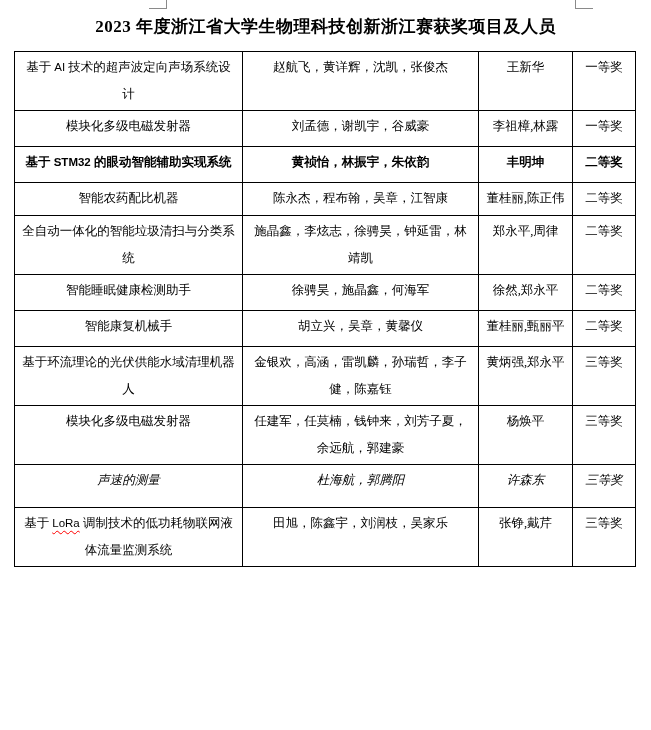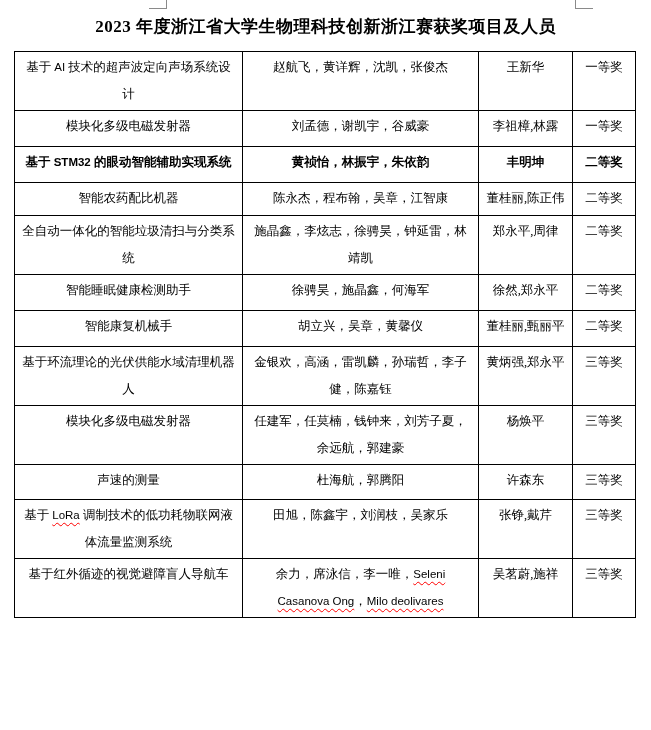--- a/index.html
+++ b/index.html
@@ -98,32 +98,26 @@
         <td class="cell-members">金银欢，高涵，雷凯麟，孙瑞哲，李子健，陈嘉钰</td>
         <td class="cell-advisors">黄炳强,郑永平</td>
         <td class="cell-award">三等奖</td>
       </tr>
       <tr style="height: 58px;">
         <td class="cell-project">模块化多级电磁发射器</td>
         <td class="cell-members">任建军，任莫楠，钱钟来，刘芳子夏，余远航，郭建豪</td>
         <td class="cell-advisors">杨焕平</td>
         <td class="cell-award">三等奖</td>
       </tr>
-      <tr style="height: 35px;">
+      <tr style="height: 43px; font-style: italic;">
         <td class="cell-project">声速的测量</td>
         <td class="cell-members">杜海航，郭腾阳</td>
         <td class="cell-advisors">许森东</td>
         <td class="cell-award">三等奖</td>
       </tr>
       <tr style="height: 57px;">
         <td class="cell-project">基于 <span class="latin wavy">LoRa</span> 调制技术的低功耗物联网液体流量监测系统</td>
         <td class="cell-members">田旭，陈鑫宇，刘润枝，吴家乐</td>
         <td class="cell-advisors">张铮,戴芹</td>
         <td class="cell-award">三等奖</td>
       </tr>
-      <tr style="height: 55px;">
-        <td class="cell-project">基于红外循迹的视觉避障盲人导航车</td>
-        <td class="cell-members">余力，席泳信，李一唯，<span class="latin wavy">Seleni Casanova Ong</span>，<span class="latin wavy">Milo deolivares</span></td>
-        <td class="cell-advisors">吴茗蔚,施祥</td>
-        <td class="cell-award">三等奖</td>
-      </tr>
     </tbody>
 </table>
 
 </body></html>

